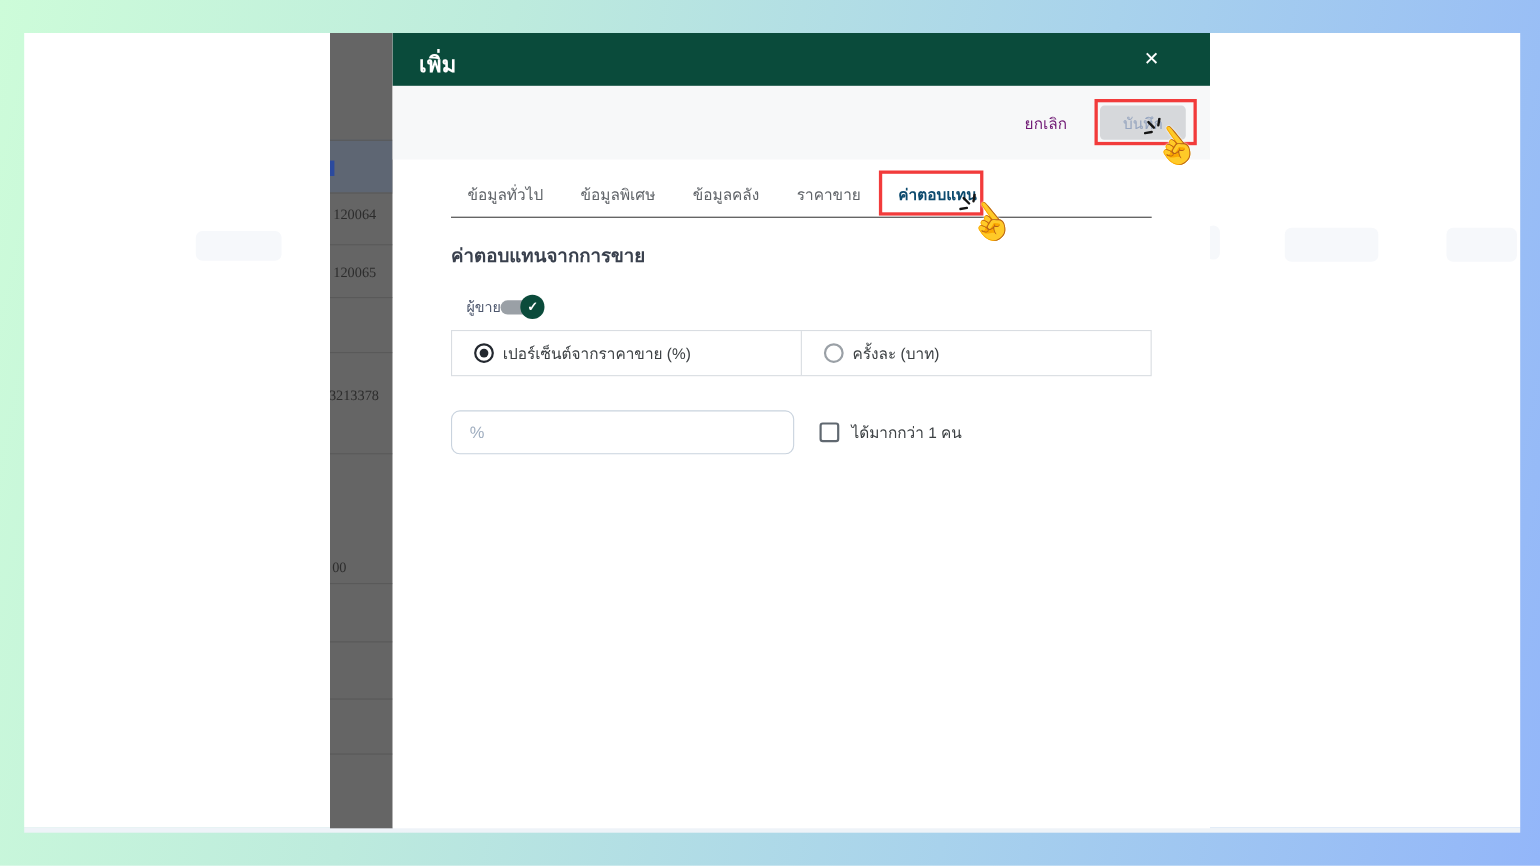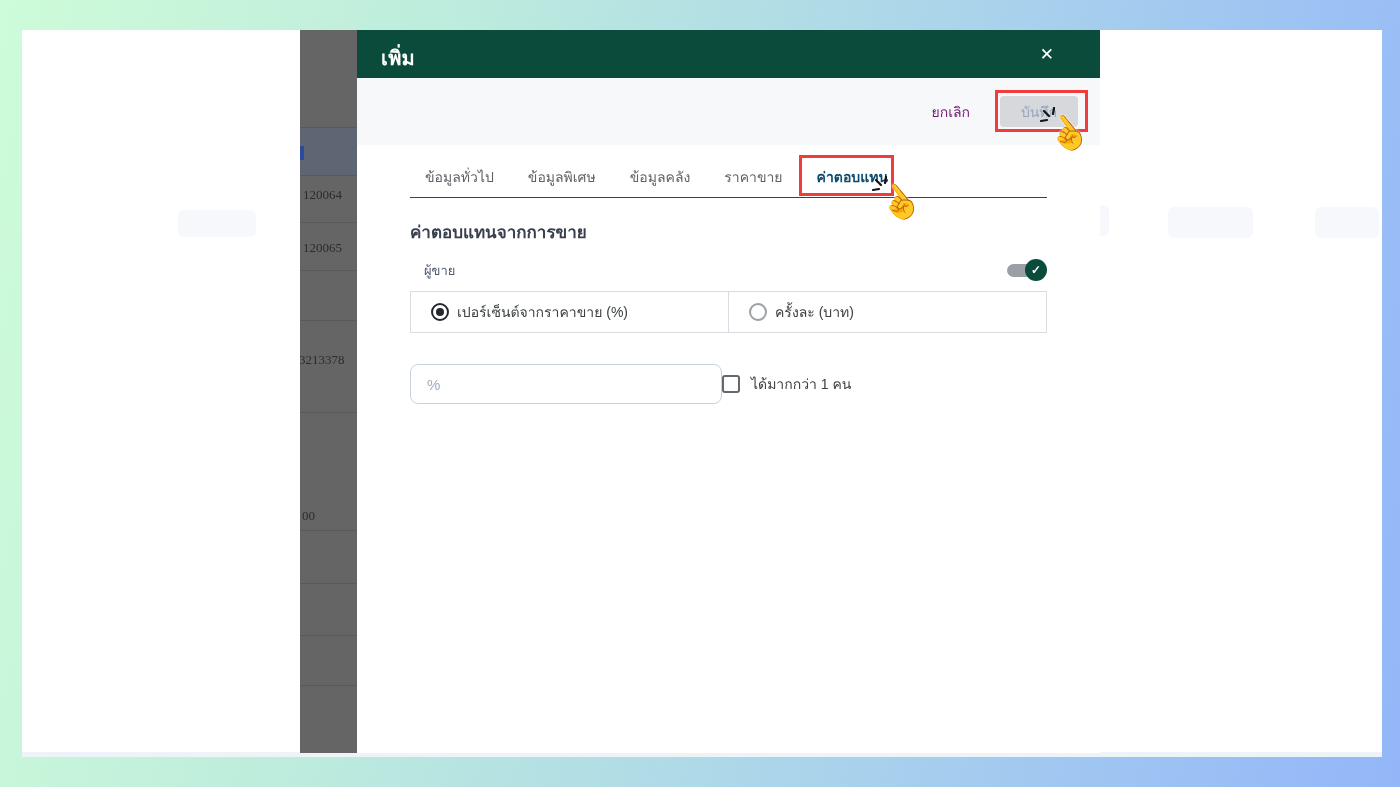--- a/index.html
+++ b/index.html
@@ -36,43 +36,43 @@
     justify-content:flex-end; gap:30px; padding-right:22px; }
   .cancel-label { font-size:14px; color:#701a75; cursor:pointer; }
   .save-btn { width:78px; height:31px; background:#d6d8db; color:#96a5bf; border:none;
     border-radius:4px; font-size:14px; font-family:inherit; }
   .tabs-row { margin:12px 53px 0; border-bottom:1px solid #404040; display:flex; gap:34px;
     padding-left:15px; height:41px; align-items:center; }
   .tab { font-size:14px; color:#5f6368; cursor:pointer; white-space:nowrap; }
   .tab.active { color:#0c4a6e; font-weight:bold; }
   .content { padding:0 53px; }
   .section-heading { margin-top:20px; font-size:17px; font-weight:bold; color:#39404d; }
-  .seller-row { display:flex; justify-content:space-between; align-items:center;
-    margin-top:12px; padding-left:14px; }
+  .seller-row { display:flex; justify-content:flex-start; align-items:center;
+    margin-top:21px; padding-left:14px; }
   .seller-label { font-size:13px; color:#4d576d; }
   .toggle { position:relative; width:40px; height:26px; cursor:pointer; }
   .toggle-track { position:absolute; left:0; top:7px; width:34px; height:13px;
     background:#9aa0a6; border-radius:7px; }
   .toggle-thumb { position:absolute; right:0; top:2px; width:22px; height:22px; border-radius:50%;
     background:#0b4b3b; color:#fff; display:flex; align-items:center; justify-content:center;
     font-size:12px; font-weight:bold; }
   .radio-box { margin-top:8px; border:1px solid #d9dde2; display:flex; background:#fff; }
   .radio-cell { flex:1; display:flex; align-items:center; gap:8px; padding:9px 20px; cursor:pointer; }
   .radio-cell:first-child { border-right:1px solid #d9dde2; }
   .radio-outer { width:18px; height:18px; border-radius:50%; flex:0 0 18px; position:relative; }
   .radio-outer.selected { border:2px solid #23282f; }
   .radio-outer.selected::after { content:""; position:absolute; left:50%; top:50%;
     transform:translate(-50%,-50%); width:8px; height:8px; border-radius:50%; background:#23282f; }
   .radio-outer.unselected { border:2px solid #9aa0a6; }
   .radio-label { font-size:14px; color:#3c4043; }
   .input-row { margin-top:31px; display:flex; align-items:center; }
   .percent-input { width:312px; height:40px; border:1px solid #c9d3de; border-radius:8px;
     padding:0 16px; font-size:15px; color:#333; font-family:inherit; outline:none; }
   .percent-input::placeholder { color:#9fadbf; }
-  .checkbox-wrap { display:flex; align-items:center; gap:11px; cursor:pointer;text-align:right; }
+  .checkbox-wrap { margin-left:23px; display:flex; align-items:center; gap:11px; cursor:pointer;text-align:right; }
   .checkbox { width:18px; height:18px; border:2px solid #606870; border-radius:3px; background:#fff; }
   .checkbox-label { font-size:14px; color:#3c4043; }
 
   
   .annot { position:absolute; border:3px solid #f23b3b; pointer-events:none; z-index:5; }
   #annot-save { left:995px; top:90px; width:93px; height:42px; }
   #annot-tab  { left:799px; top:155px; width:95px; height:41px; }
   .click-cursor { position:absolute; width:50px; height:50px; z-index:6; pointer-events:none; }
   #cursor-save { left:1040px; top:107px; }
   #cursor-tab  { left:872px; top:176px; }

